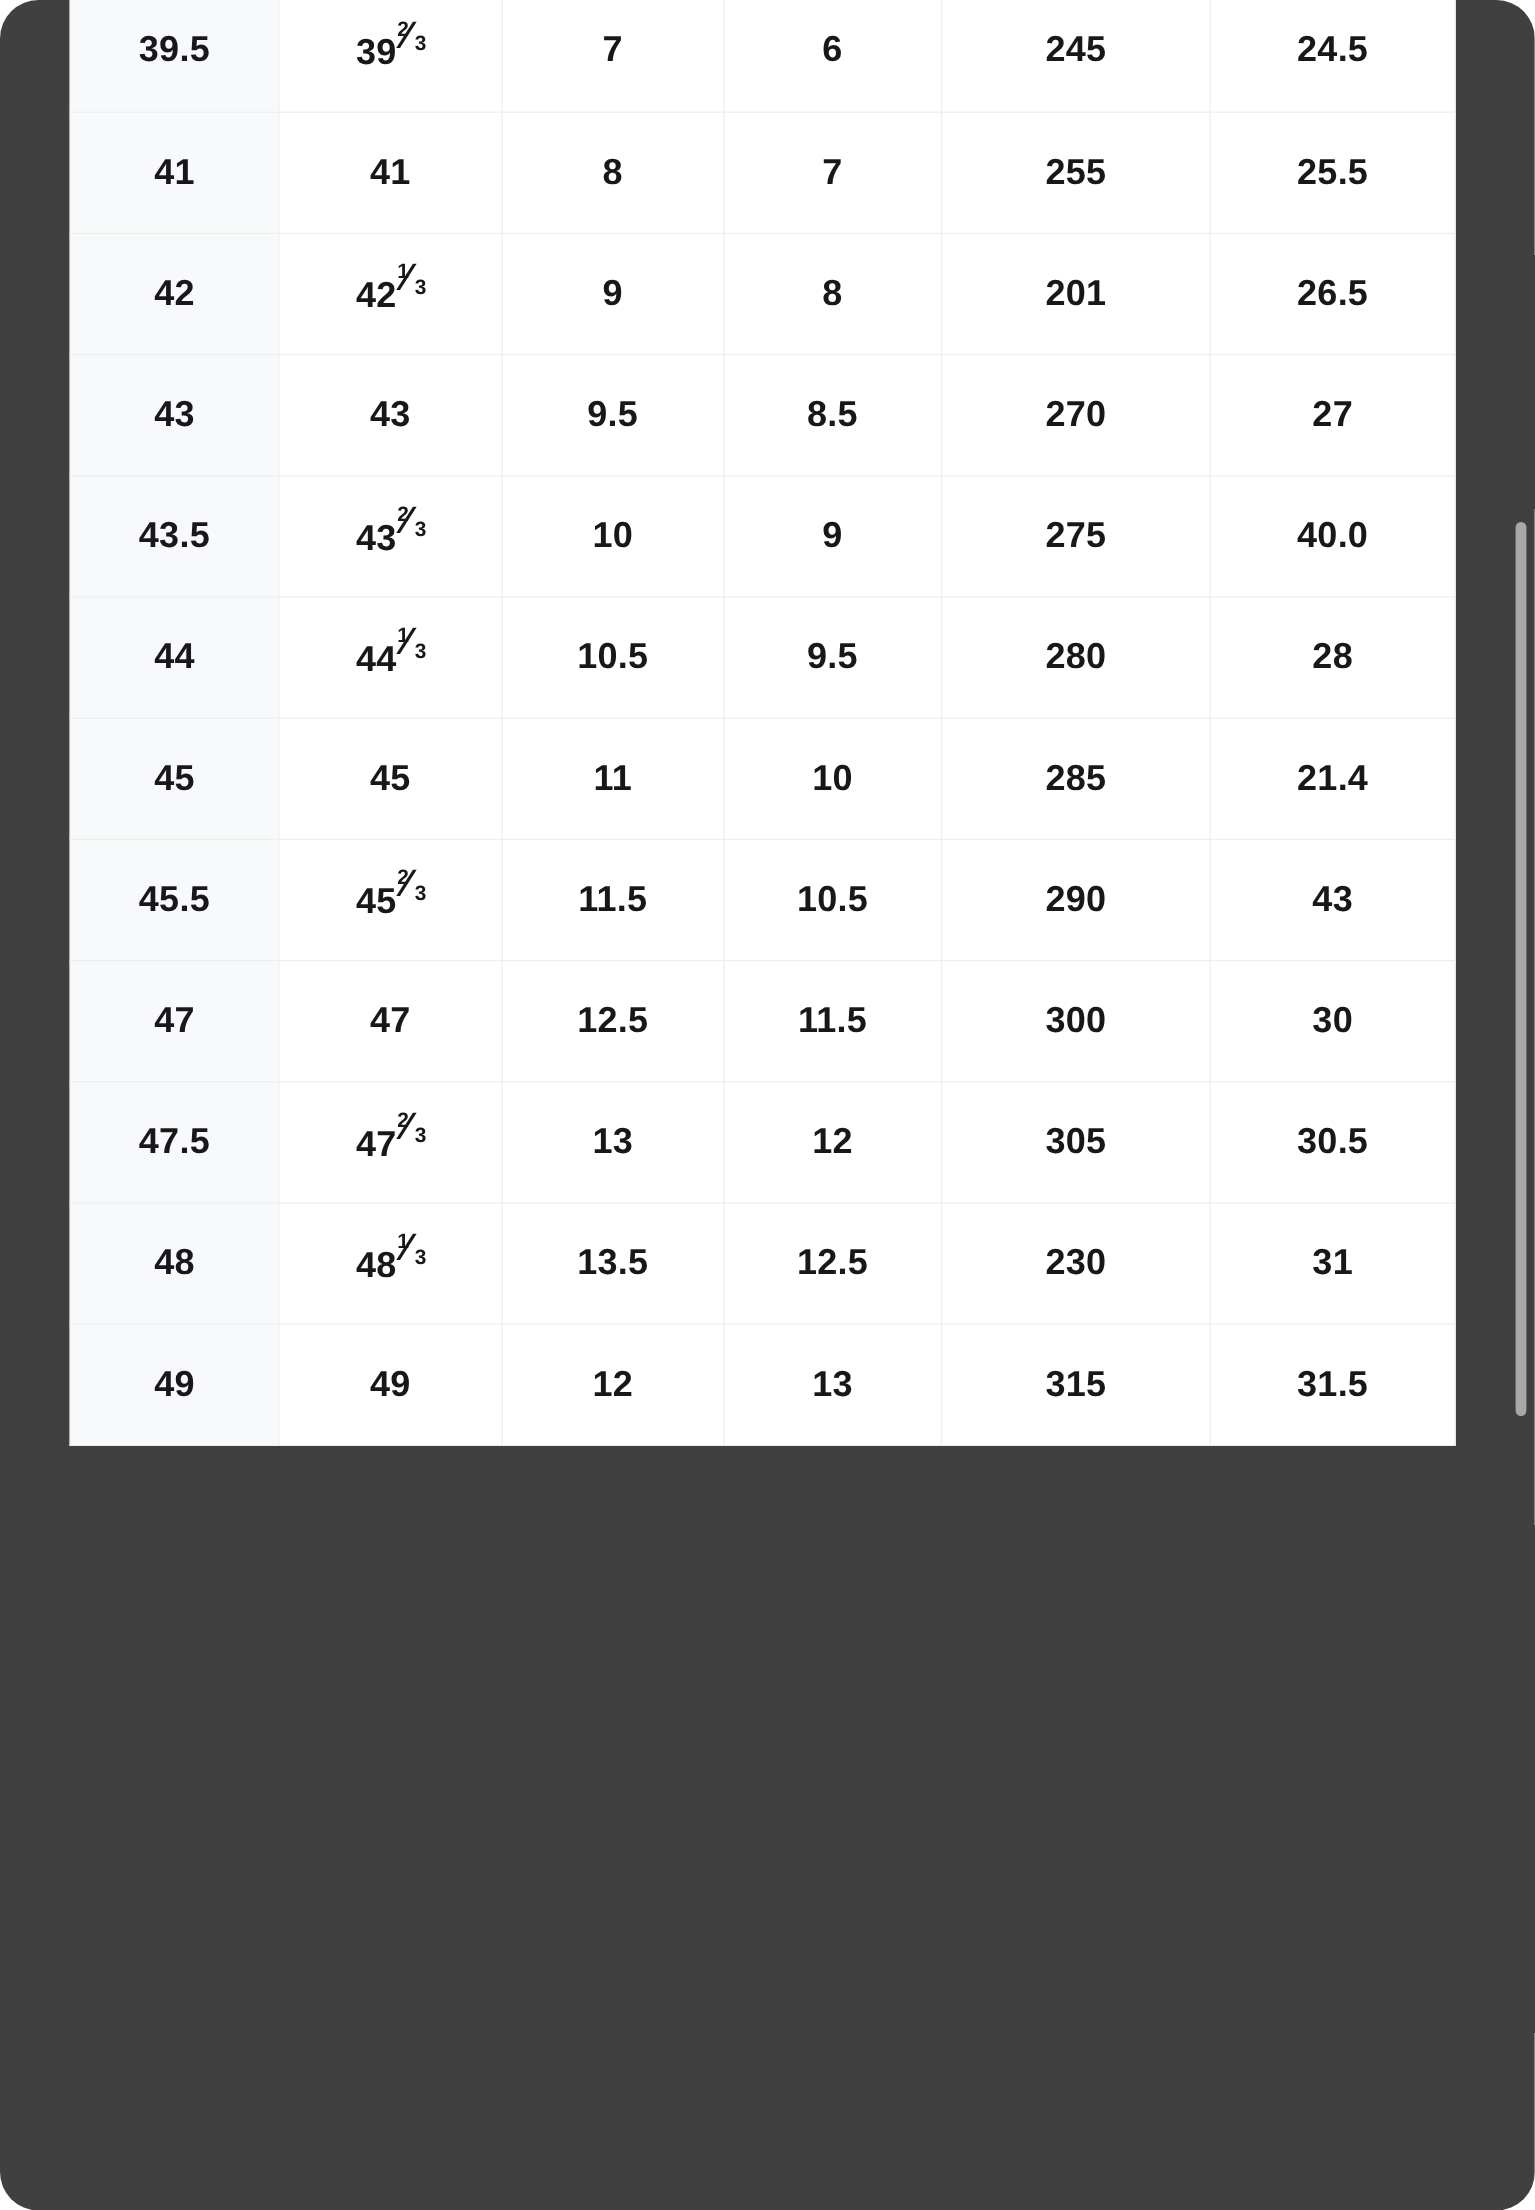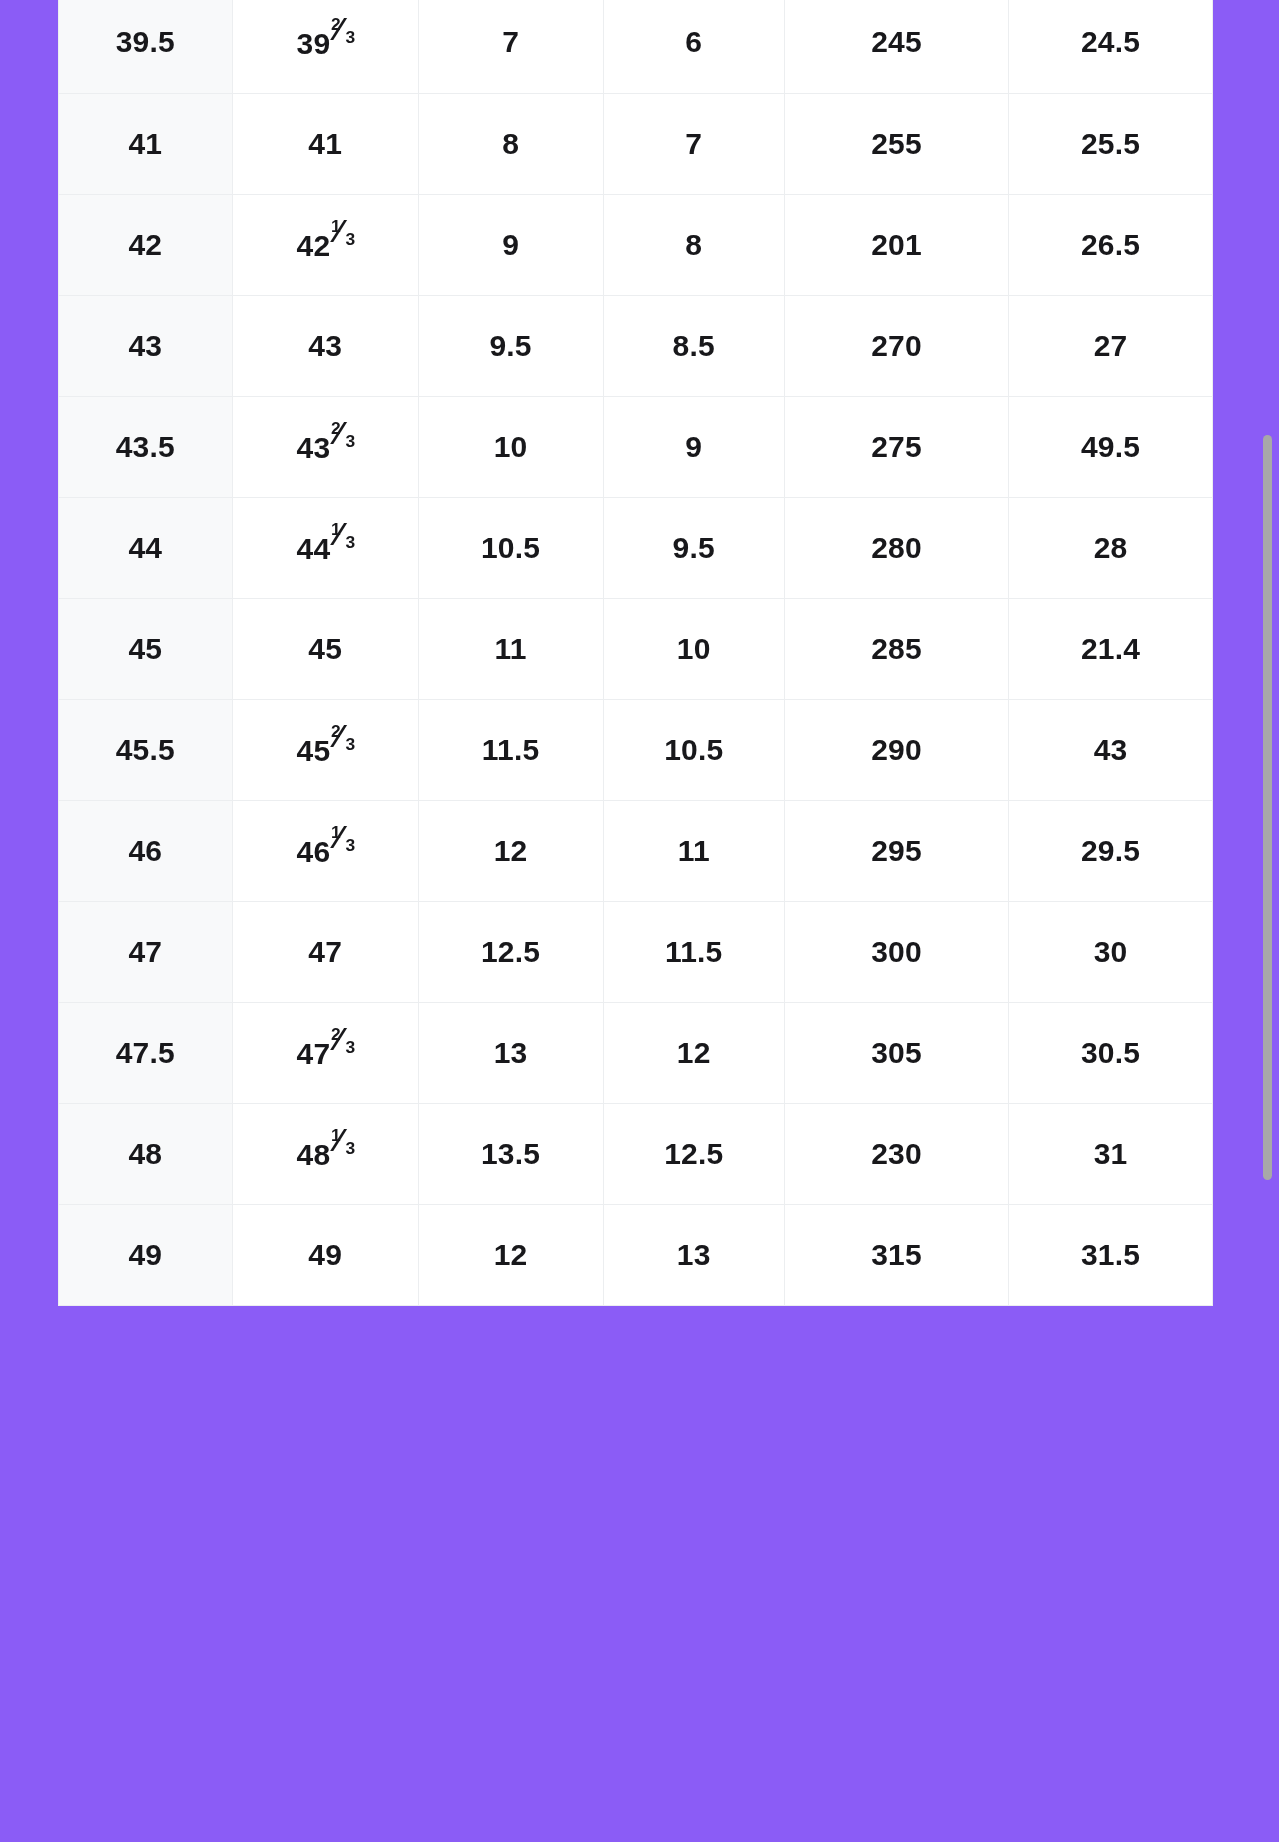--- a/index.html
+++ b/index.html
@@ -16,21 +16,22 @@
     position: relative;
   }
 
   #viewport {
     position: absolute;
     left: 0;
     top: 0;
     width: 1279px;
     height: 1842px;
     overflow: hidden;
-    background: #8b5cf6;
+    background: #404040;
+    border-radius: 32px;
   }
 
   
   #table-wrap {
     position: absolute;
     left: 58px;
     top: -8px;
     width: 1155px;
   }
 
@@ -169,21 +170,21 @@
             <td class="c3">8.5</td>
             <td class="c4">270</td>
             <td class="c5">27</td>
           </tr>
           <tr>
             <td class="c0">43.5</td>
             <td class="c1">43<span class="frac"><span class="num">2</span><span class="sl">⁄</span><span class="den">3</span></span></td>
             <td class="c2">10</td>
             <td class="c3">9</td>
             <td class="c4">275</td>
-            <td class="c5">49.5</td>
+            <td class="c5">40.0</td>
           </tr>
           <tr>
             <td class="c0">44</td>
             <td class="c1">44<span class="frac"><span class="num">1</span><span class="sl">⁄</span><span class="den">3</span></span></td>
             <td class="c2">10.5</td>
             <td class="c3">9.5</td>
             <td class="c4">280</td>
             <td class="c5">28</td>
           </tr>
           <tr>
@@ -196,28 +197,20 @@
           </tr>
           <tr>
             <td class="c0">45.5</td>
             <td class="c1">45<span class="frac"><span class="num">2</span><span class="sl">⁄</span><span class="den">3</span></span></td>
             <td class="c2">11.5</td>
             <td class="c3">10.5</td>
             <td class="c4">290</td>
             <td class="c5">43</td>
           </tr>
           <tr>
-            <td class="c0">46</td>
-            <td class="c1">46<span class="frac"><span class="num">1</span><span class="sl">⁄</span><span class="den">3</span></span></td>
-            <td class="c2">12</td>
-            <td class="c3">11</td>
-            <td class="c4">295</td>
-            <td class="c5">29.5</td>
-          </tr>
-          <tr>
             <td class="c0">47</td>
             <td class="c1">47</td>
             <td class="c2">12.5</td>
             <td class="c3">11.5</td>
             <td class="c4">300</td>
             <td class="c5">30</td>
           </tr>
           <tr>
             <td class="c0">47.5</td>
             <td class="c1">47<span class="frac"><span class="num">2</span><span class="sl">⁄</span><span class="den">3</span></span></td>

